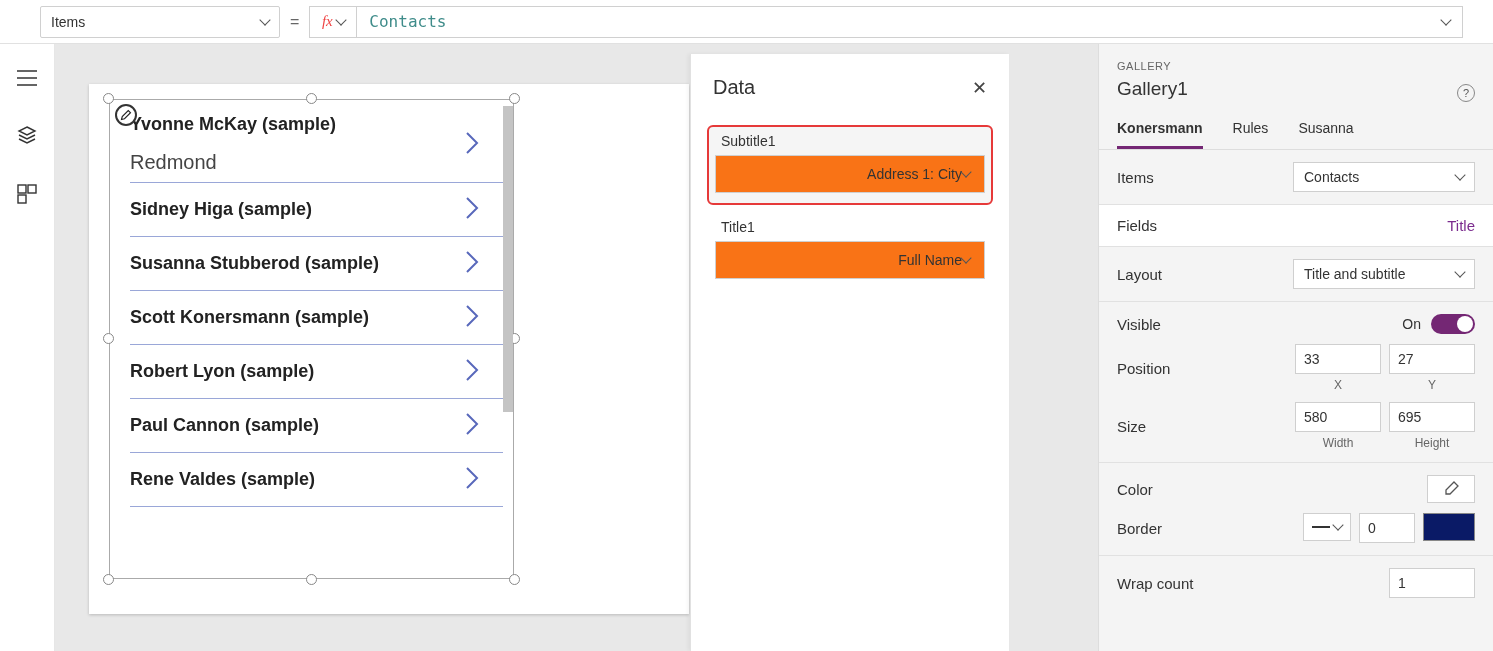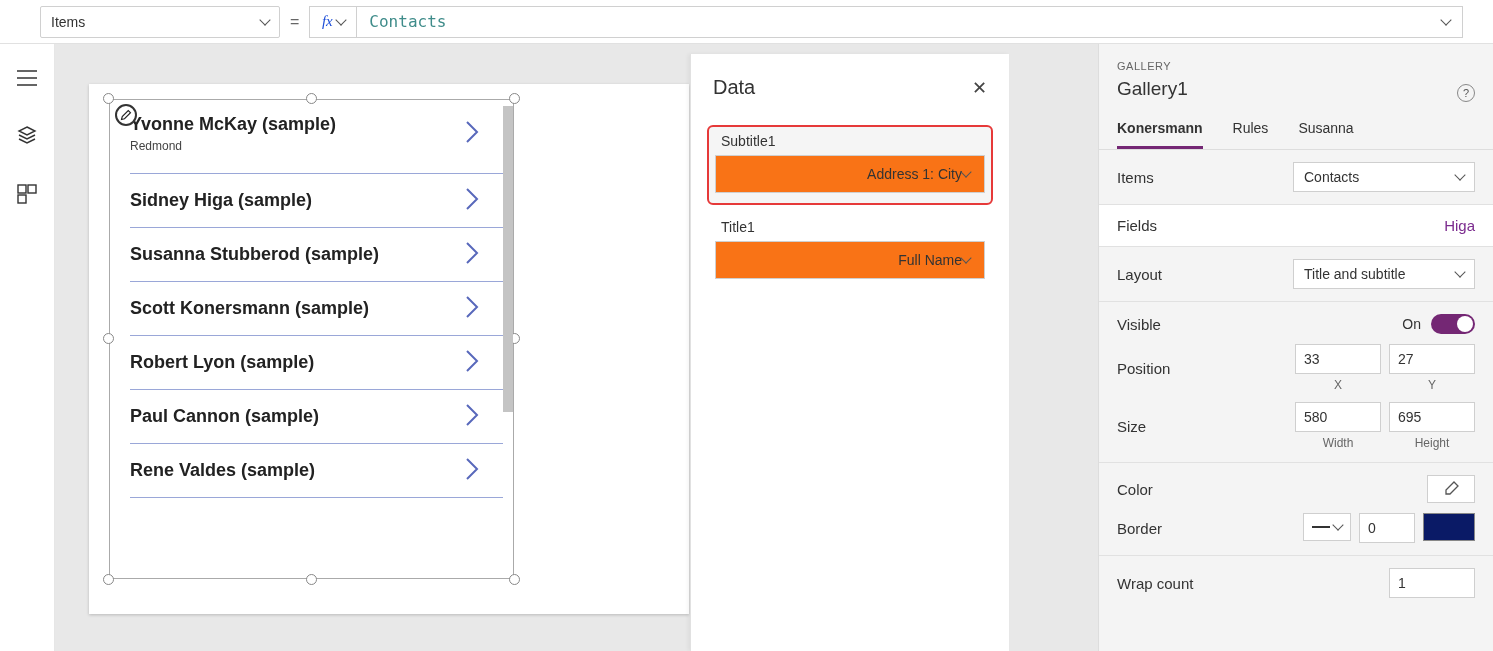--- a/index.html
+++ b/index.html
@@ -2,21 +2,21 @@
 <html><head>
   <meta charset="utf-8">
   <style>
     * { box-sizing: border-box; margin: 0; padding: 0; }
     body { font-family: "Segoe UI", Arial, sans-serif; font-size: 14px; color: #333; background: #fff; overflow: hidden; width: 1493px; height: 651px; }
 
     
     .formula-bar { display: flex; align-items: center; height: 44px; border-bottom: 1px solid #e1e1e1; background: #fff; padding: 0 0 0 40px; }
     .formula-prop { width: 240px; height: 32px; border: 1px solid #d0d0d0; border-radius: 2px; display: flex; align-items: center; padding: 0 10px; justify-content: space-between; background: #fff; }
     .formula-eq { margin: 0 10px; color: #666; font-size: 16px; }
-    .formula-fx { width: 48px; height: 32px; border: 1px solid #d0d0d0; display: flex; align-items: center; justify-content: center; font-style: italic; color: #1d4ed8; background: #fff; font-size: 15px; gap:4px;}
+    .formula-fx { width: 48px; height: 32px; border: 1px solid #d0d0d0; display: flex; align-items: center; justify-content: center; font-style: italic; color: #ef4444; background: #fff; font-size: 15px; gap:4px;}
     .formula-input { flex: 1; height: 32px; border: 1px solid #d0d0d0; border-left: none; display: flex; align-items: center; padding: 0 12px; color: #3f8c8a; font-family: Consolas, monospace; font-size: 16px; justify-content: space-between; margin-right: 30px;}
     .chev-down { display:inline-block; width: 8px; height: 8px; border-right: 1.2px solid #555; border-bottom: 1.2px solid #555; transform: rotate(45deg); margin-top:-4px;}
 
     
     .body-row { display: flex; height: 607px; }
 
     
     .left-rail { width: 55px; background: #fff; border-right: 1px solid #e6e6e6; display: flex; flex-direction: column; align-items: center; padding-top: 26px; gap: 36px; }
     .rail-icon { color: #444; }
 
@@ -37,25 +37,25 @@
 
     .gallery-inner { position:absolute; left:1px; top:1px; right:1px; bottom:1px; display:flex; }
     .gallery-list { flex:1; padding:0 0 0 20px; overflow:hidden;}
     .gallery-scroll { width:10px; background:transparent; position:relative;}
     .scroll-thumb { position:absolute; top:6px; left:0; width:10px; height:306px; background:#c4c4c4;}
 
     .g-item { display:flex; align-items:center; border-bottom:1px solid #9aa7d8; padding: 11px 0; position:relative;}
     .g-item:first-child { border-top: none; }
     .g-text { flex:1; }
     .g-title { font-size:18px; font-weight:600; color:#222; }
-    .g-sub { font-size:12px; color:#444; margin-top:4px;}
+    .g-sub { font-size:20px; color:#444; margin-top:16px;}
     .g-chev { margin-right:22px; }
     .g-chev svg { width:18px; height:28px; stroke:#5868bb; stroke-width:2; fill:none;}
 
-    .first-extra { padding-top: 14px; padding-bottom: 20px;}
+    .first-extra { padding-top: 14px; padding-bottom: 8px;}
 
     
     .data-pane { position:absolute; left: 635px; top: 10px; width: 319px; height: 597px; background: #fff; border-left:1px solid #e1e1e1; box-shadow:-2px 0 4px rgba(0,0,0,0.05);}
     .data-head { display:flex; align-items:center; justify-content:space-between; padding: 22px 22px 22px 22px;}
     .data-head h2 { font-size:20px; font-weight:400; color:#333;}
     .close-x { font-size:18px; color:#444; cursor:pointer;}
     .data-section { padding: 4px 16px 12px 16px;}
     .data-box { border:2px solid transparent; border-radius:6px; padding:6px 6px 10px 6px; margin-bottom:6px;}
     .data-box.highlight { border-color:#e63939; background:#f5f5f5;}
     .data-label { font-size:14px; color:#333; margin: 0 0 6px 6px;}
@@ -262,21 +262,21 @@
       <div class="prop-row">
         <div class="pl">Items</div>
         <div class="pr-select">
           <span>Contacts</span>
           <span class="chev-down"></span>
         </div>
       </div>
 
       <div class="prop-row white">
         <div class="pl">Fields</div>
-        <div class="link-edit">Higa</div>
+        <div class="link-edit">Title</div>
       </div>
 
       <div class="prop-row">
         <div class="pl">Layout</div>
         <div class="pr-select">
           <span>Title and subtitle</span>
           <span class="chev-down"></span>
         </div>
       </div>
 

